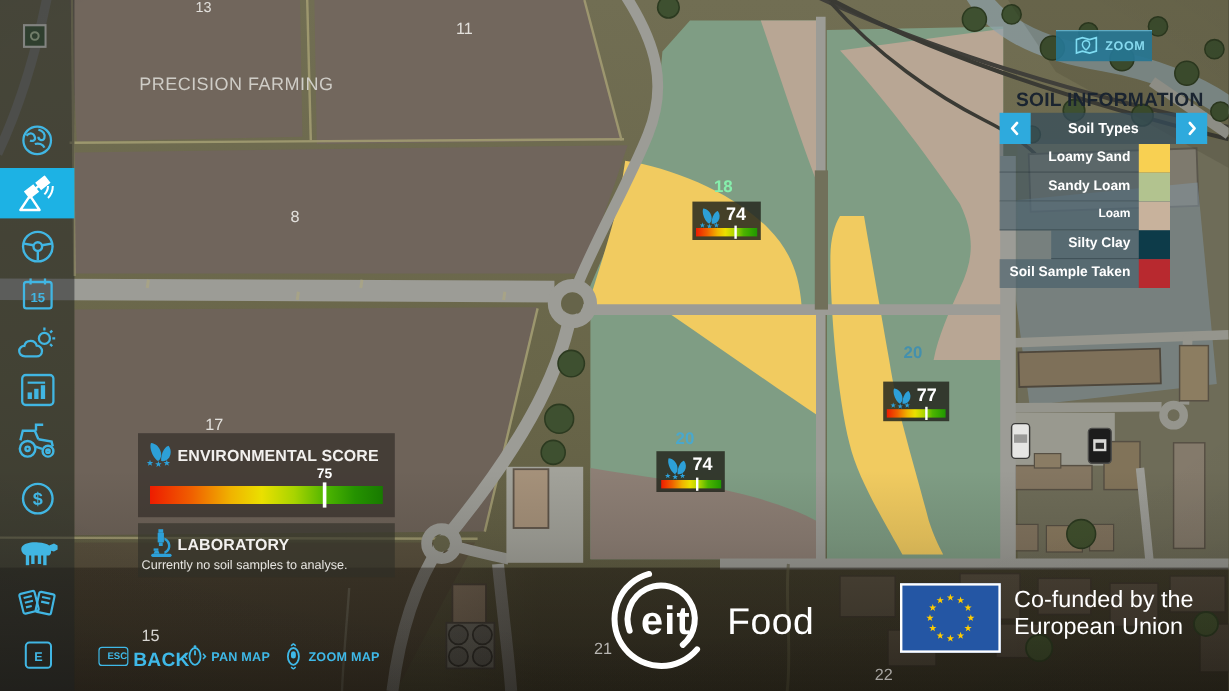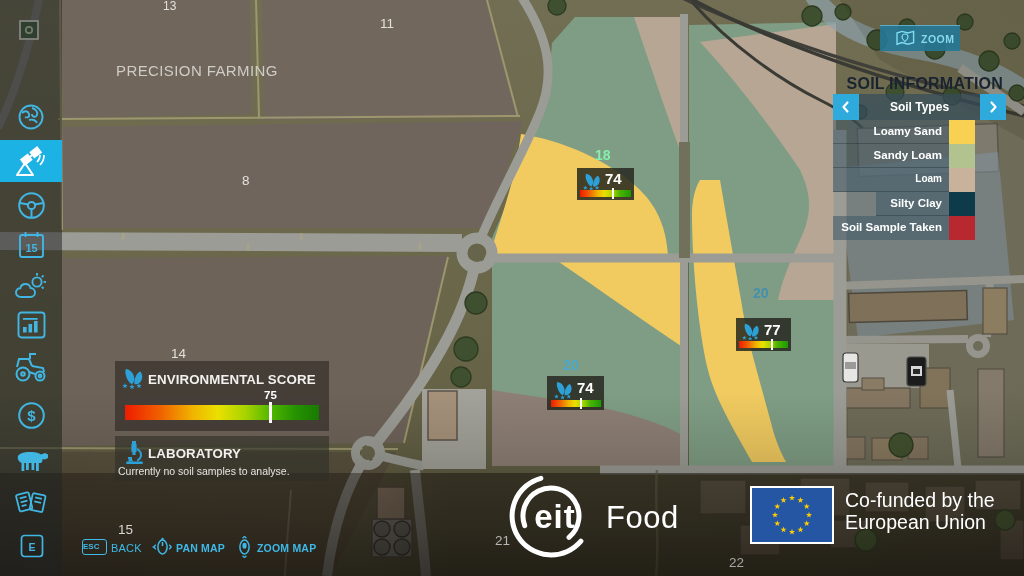--- a/index.html
+++ b/index.html
@@ -334,21 +334,21 @@
     </svg>
 
 <div class="abs" style="left:116px;top:62px;font-size:15px;color:#cfcdc7;letter-spacing:0.4px;">PRECISION FARMING</div>
 
 <div class="abs" style="left:163px;top:-1px;font-size:12px;color:#e2e0dc;">13</div>
 
 <div class="abs" style="left:380px;top:16px;font-size:13.5px;color:#e2e0dc;">11</div>
 
 <div class="abs" style="left:242px;top:173px;font-size:13.5px;color:#e2e0dc;">8</div>
 
-<div class="abs" style="left:171px;top:346px;font-size:13.5px;color:#e2e0dc;">14</div>
+<div class="abs" style="left:171px;top:346px;font-size:13.5px;color:#e2e0dc;">17</div>
 
 <div class="abs" style="left:118px;top:522px;font-size:13.5px;color:#d8d6d2;">15</div>
 
 <div class="abs" style="left:495px;top:533px;font-size:13.5px;color:#b8b6b2;">21</div>
 
 <div class="abs" style="left:729px;top:555px;font-size:13.5px;color:#a8a6a2;">22</div>
 
 <div class="abs" style="left:595px;top:147px;font-size:14px;font-weight:bold;color:#86efac;">18</div>
 
 <div class="abs" style="left:753px;top:285px;font-size:14px;font-weight:bold;color:#4490ad;">20</div>
@@ -486,23 +486,23 @@
           <path d="M 4,21 l 1.7,1.2 l -0.6,-2 l 1.6,-1.2 l -2,0 l -0.7,-1.9 l -0.7,1.9 l -2,0 l 1.6,1.2 l -0.6,2 Z"></path>
           <path d="M 11,22 l 1.7,1.2 l -0.6,-2 l 1.6,-1.2 l -2,0 l -0.7,-1.9 l -0.7,1.9 l -2,0 l 1.6,1.2 l -0.6,2 Z"></path>
           <path d="M 18,21 l 1.7,1.2 l -0.6,-2 l 1.6,-1.2 l -2,0 l -0.7,-1.9 l -0.7,1.9 l -2,0 l 1.6,1.2 l -0.6,2 Z"></path>
         </g>
       </svg>
   <div style="position:absolute;left:30px;top:3px;font-size:15px;font-weight:bold;color:#fff;">74</div>
   <div style="position:absolute;left:4px;top:24px;width:50px;height:7px;background:linear-gradient(90deg,#ee1c00 0%,#f06000 18%,#f0b400 35%,#eae000 48%,#a8d400 64%,#4cb400 78%,#1f9800 100%);"></div>
   <div style="position:absolute;left:33px;top:22px;width:2px;height:11px;background:#fff;"></div>
 </div>
 
-<div class="abs" style="left:82px;top:539px;width:25px;height:16px;border:1.5px solid #3fb9e8;border-radius:3px;color:#3fb9e8;font-size:8px;font-weight:bold;text-align:left;line-height:13px;">ESC</div>
-
-<div class="abs" style="left:111px;top:542px;font-size:11px;font-weight:normal;color:#3fb9e8;letter-spacing:0.2px;text-align:right;">BACK</div>
+<div class="abs" style="left:82px;top:539px;width:25px;height:16px;border:1.5px solid #3fb9e8;border-radius:3px;color:#3fb9e8;font-size:8px;font-weight:bold;text-align:right;line-height:13px;">ESC</div>
+
+<div class="abs" style="left:111px;top:542px;font-size:16px;font-weight:bold;color:#3fb9e8;letter-spacing:0.2px;text-align:right;">BACK</div>
 
 <svg class="abs" style="left:152px;top:537px;" width="21" height="20" viewBox="0 0 21 20">
       <g fill="none" stroke="#3fb9e8" stroke-width="1.5">
         <ellipse cx="10.5" cy="10" rx="4.6" ry="7"></ellipse>
         <line x1="10.5" y1="5" x2="10.5" y2="9"></line>
         <path d="M 2.5,10 L 0.5,10" stroke-width="1.3"></path>
         <path d="M 3.8,7.8 L 1.8,10 L 3.8,12.2" fill="none" stroke-width="1.3"></path>
         <path d="M 17.2,7.8 L 19.2,10 L 17.2,12.2" fill="none" stroke-width="1.3"></path>
       </g>
       <circle cx="10.5" cy="2" r="1.2" fill="#3fb9e8"></circle>

